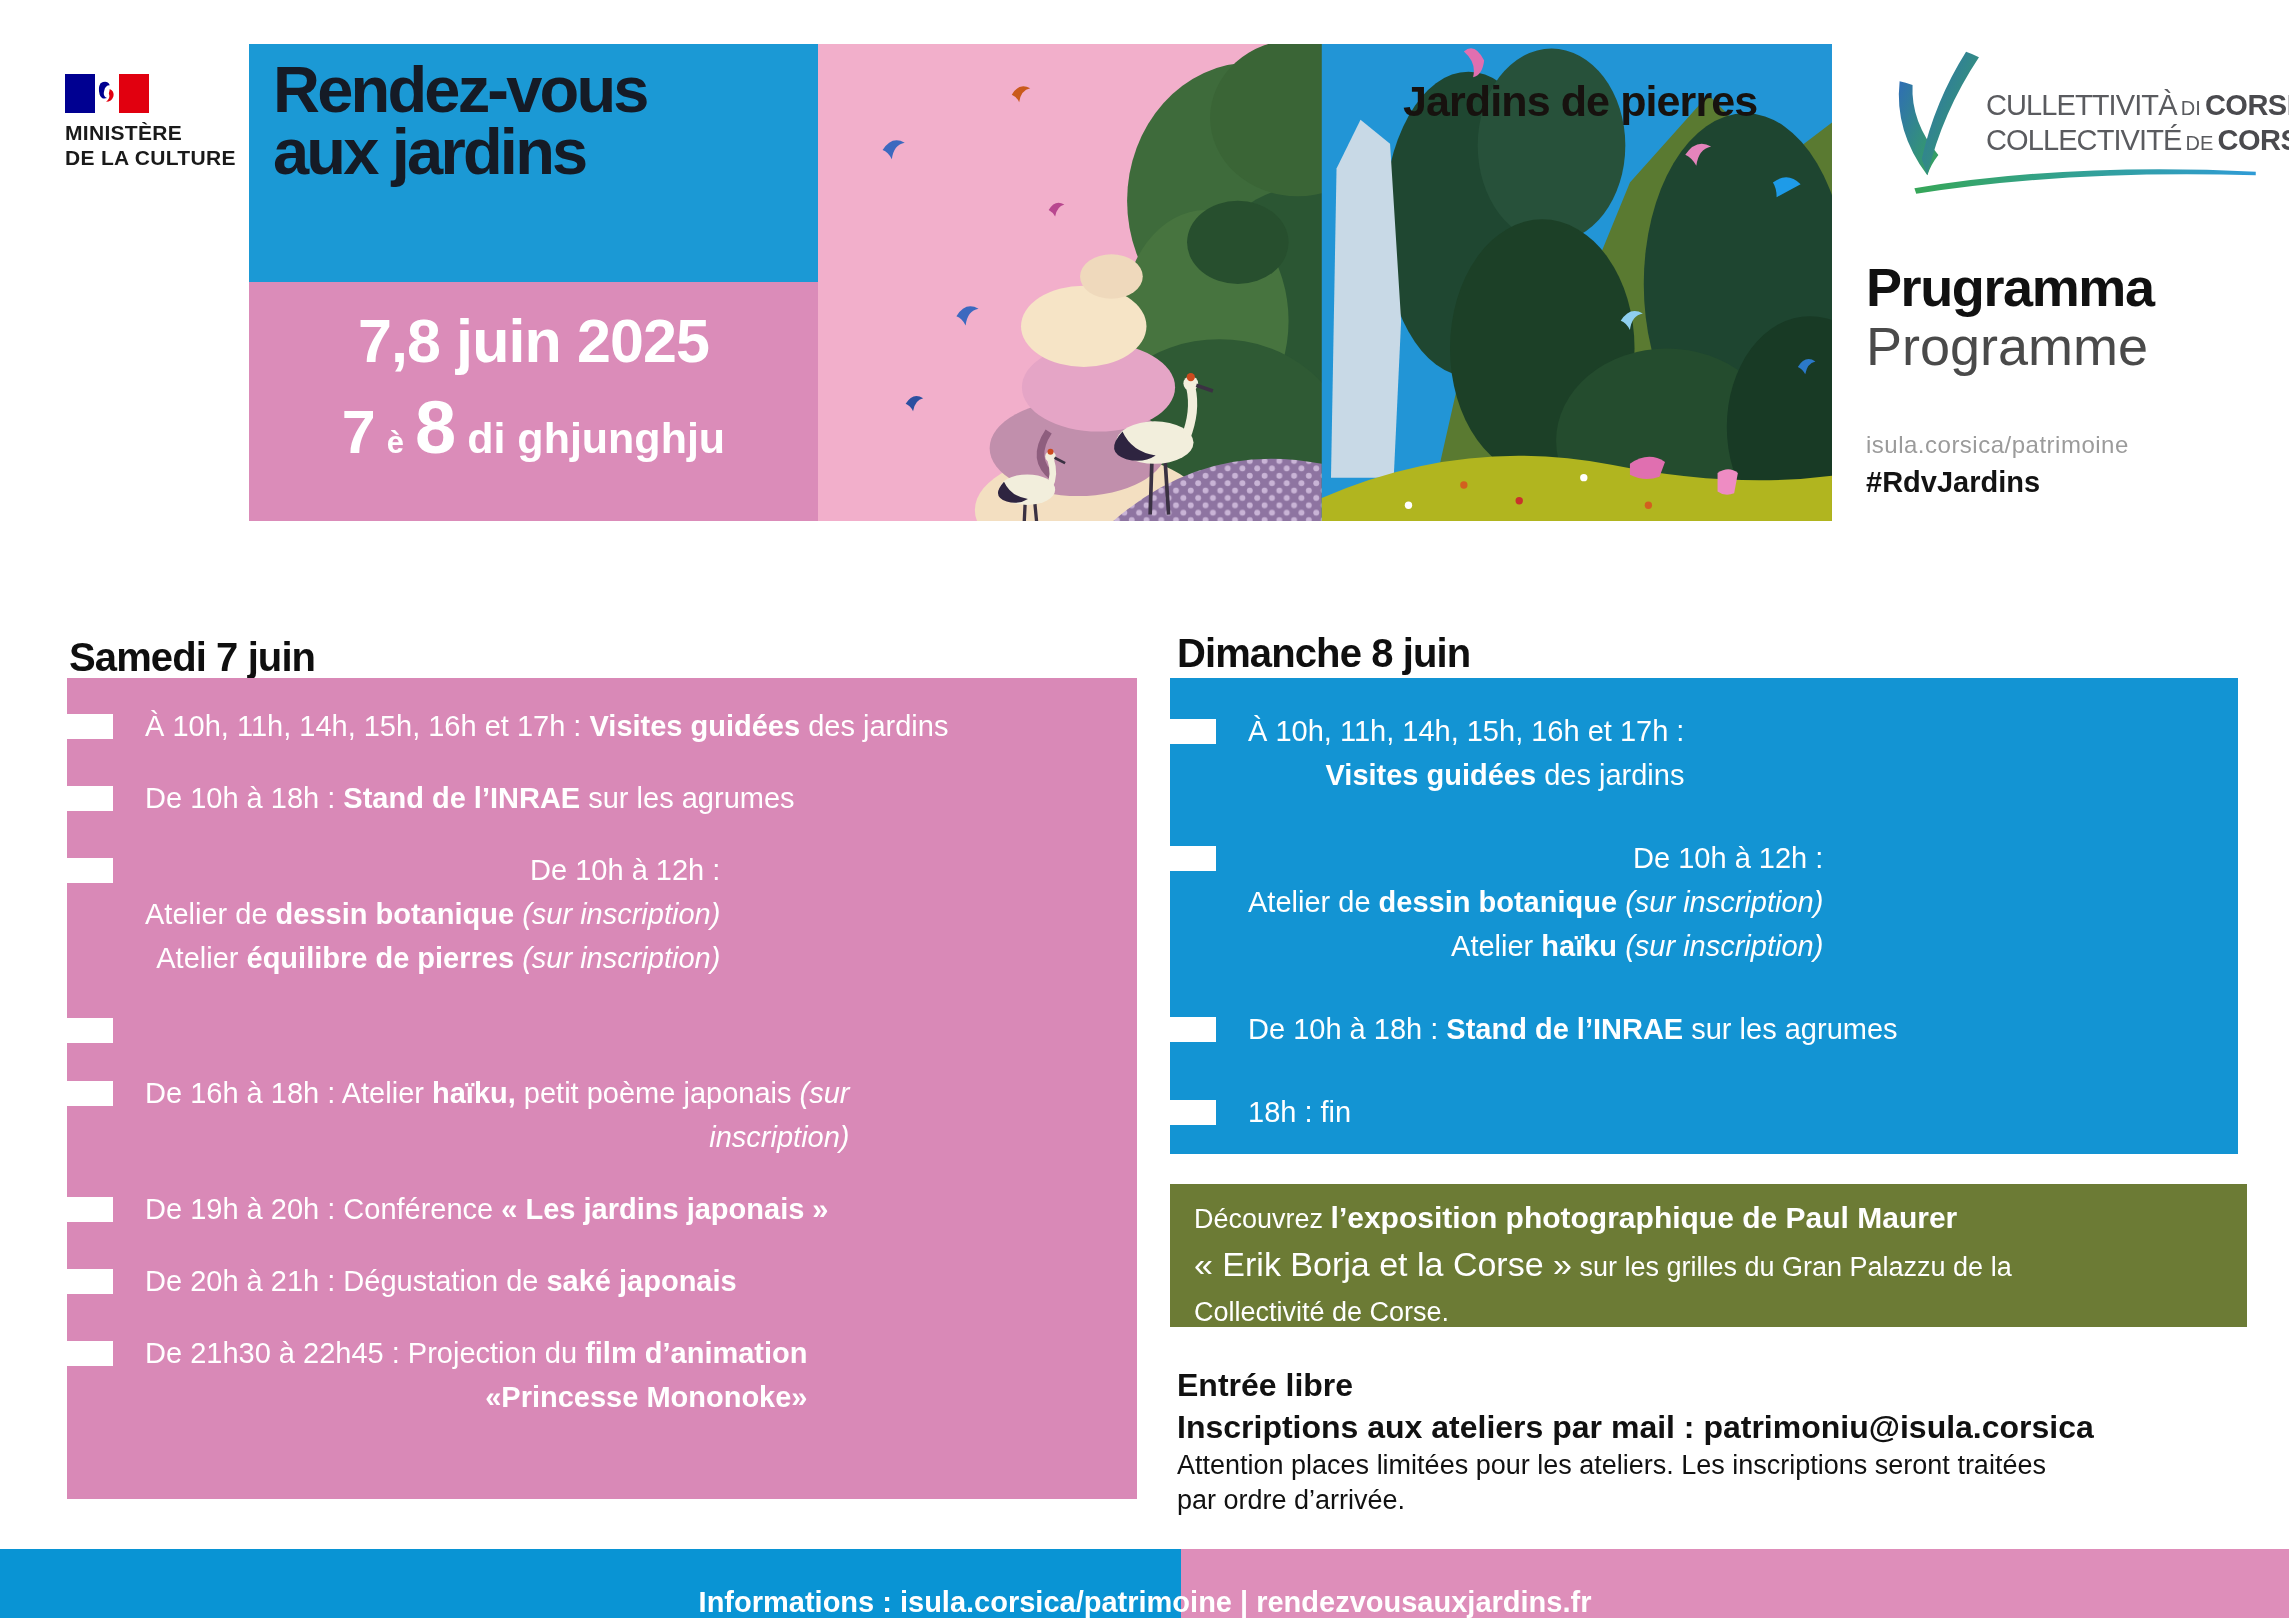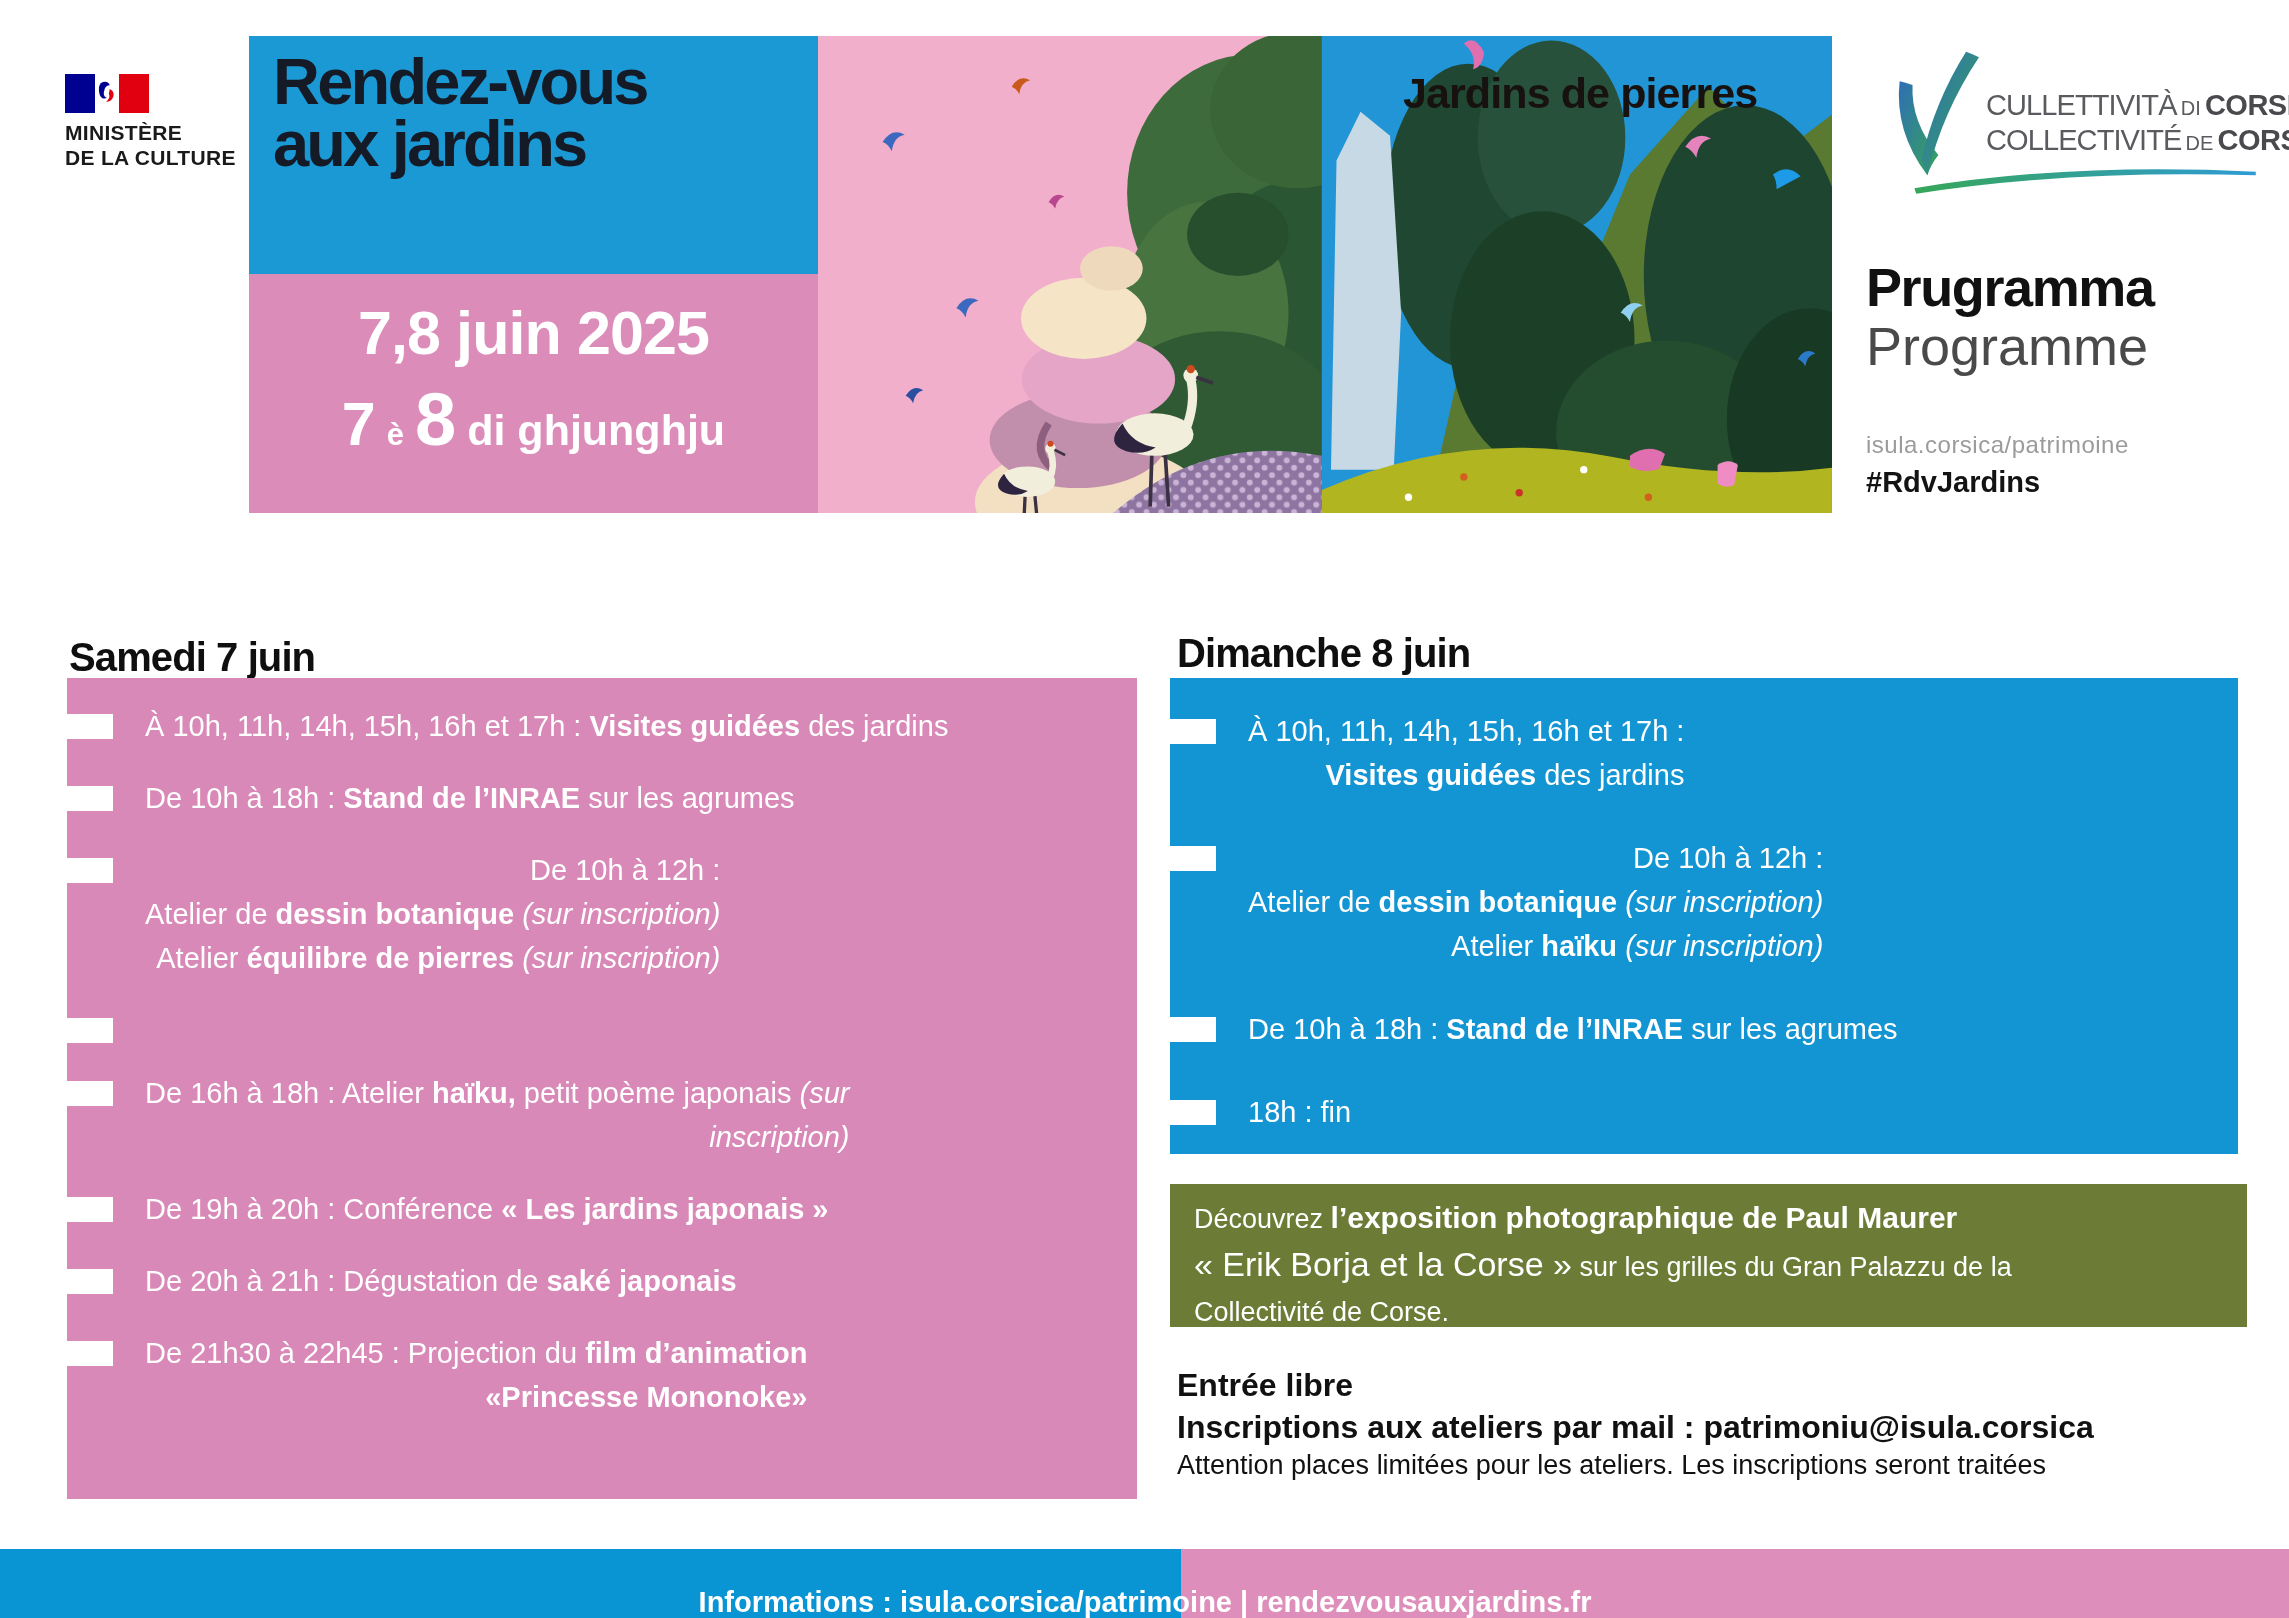--- a/index.html
+++ b/index.html
@@ -9,21 +9,21 @@
   
   .ministry{position:absolute;left:65px;top:74px;}
   .flag{display:flex;width:85px;height:39px;}
   .flag .b1{width:30px;background:#000091;}
   .flag .wh{width:24px;background:#ffffff;position:relative;}
   .flag .wh svg{position:absolute;inset:0;}
   .flag .r1{width:30px;background:#E1000F;}
   .ministry-text{margin-top:7.4px;font-size:21px;font-weight:700;line-height:25px;color:#1A1A1A;letter-spacing:0.3px;}
 
   
-  .banner{position:absolute;left:249px;top:36px;width:1874px;height:477px;}
+  .banner{position:absolute;left:249px;top:44px;width:1874px;height:477px;}
   .title-box{position:absolute;left:0;top:0;width:569px;height:238px;background:#1B99D5;}
   .title-box h1{margin:0;padding:14.8px 0 0 24px;font-size:65px;line-height:62px;font-weight:700;letter-spacing:-2.8px;color:#151B26;}
   .date-box{position:absolute;left:0;top:238px;width:569px;height:239px;background:#DB8CB9;color:#fff;text-align:center;}
   .date-fr{margin-top:24px;font-size:61px;font-weight:700;letter-spacing:-0.9px;}
   .date-co{display:flex;justify-content:center;align-items:baseline;gap:11px;margin-top:9.2px;font-weight:700;}
   .date-co .n7{font-size:61px;}
   .date-co .eh{font-size:31px;}
   .date-co .n8{font-size:74px;}
   .date-co .rest{font-size:43px;}
 
@@ -324,20 +324,21 @@
   <div class="panel-green" id="expo-panel">
       <div class="expo-line"><span class="seg">Découvrez </span><span class="seg b">l’exposition photographique de Paul Maurer</span></div>
       <div class="expo-line"><span class="seg b xl">« Erik Borja et la Corse »</span><span class="seg"> sur les grilles du Gran Palazzu de la</span></div>
       <div class="expo-line"><span class="seg">Collectivité de Corse.</span></div>
     </div>
 
   <div class="info">
     <div class="free">Entrée libre</div>
     <div class="mail">Inscriptions aux ateliers par mail : patrimoniu@isula.corsica</div>
     <div class="note">Attention places limitées pour les ateliers. Les inscriptions seront traitées</div>
+    <div class="note">par ordre d’arrivée.</div>
   </div>
 
   <div class="footer">
     <div class="half-blue"></div>
     <div class="half-pink"></div>
     <div class="txt">Informations : isula.corsica/patrimoine | rendezvousauxjardins.fr</div>
   </div>
 
 </div>
 

